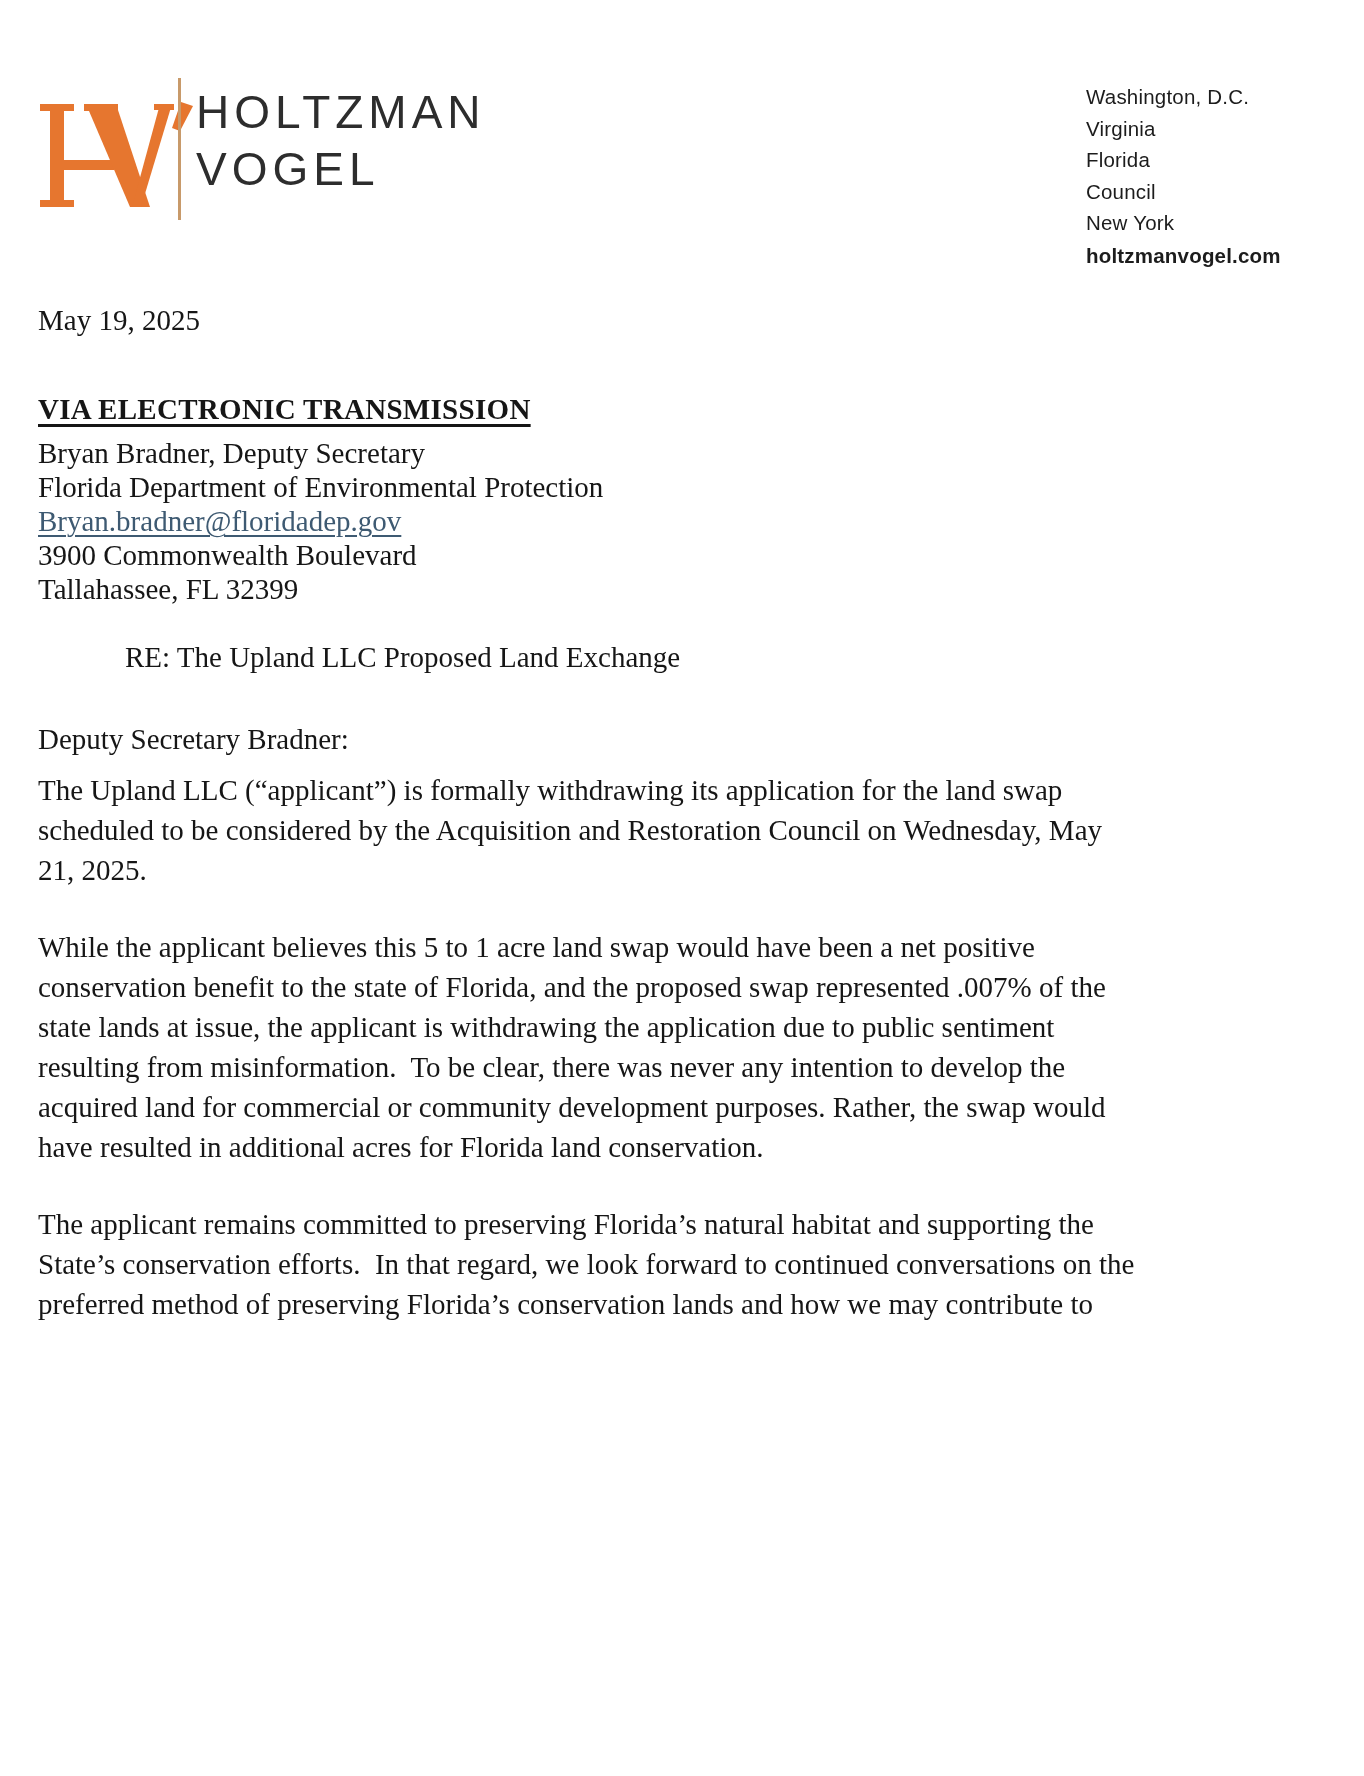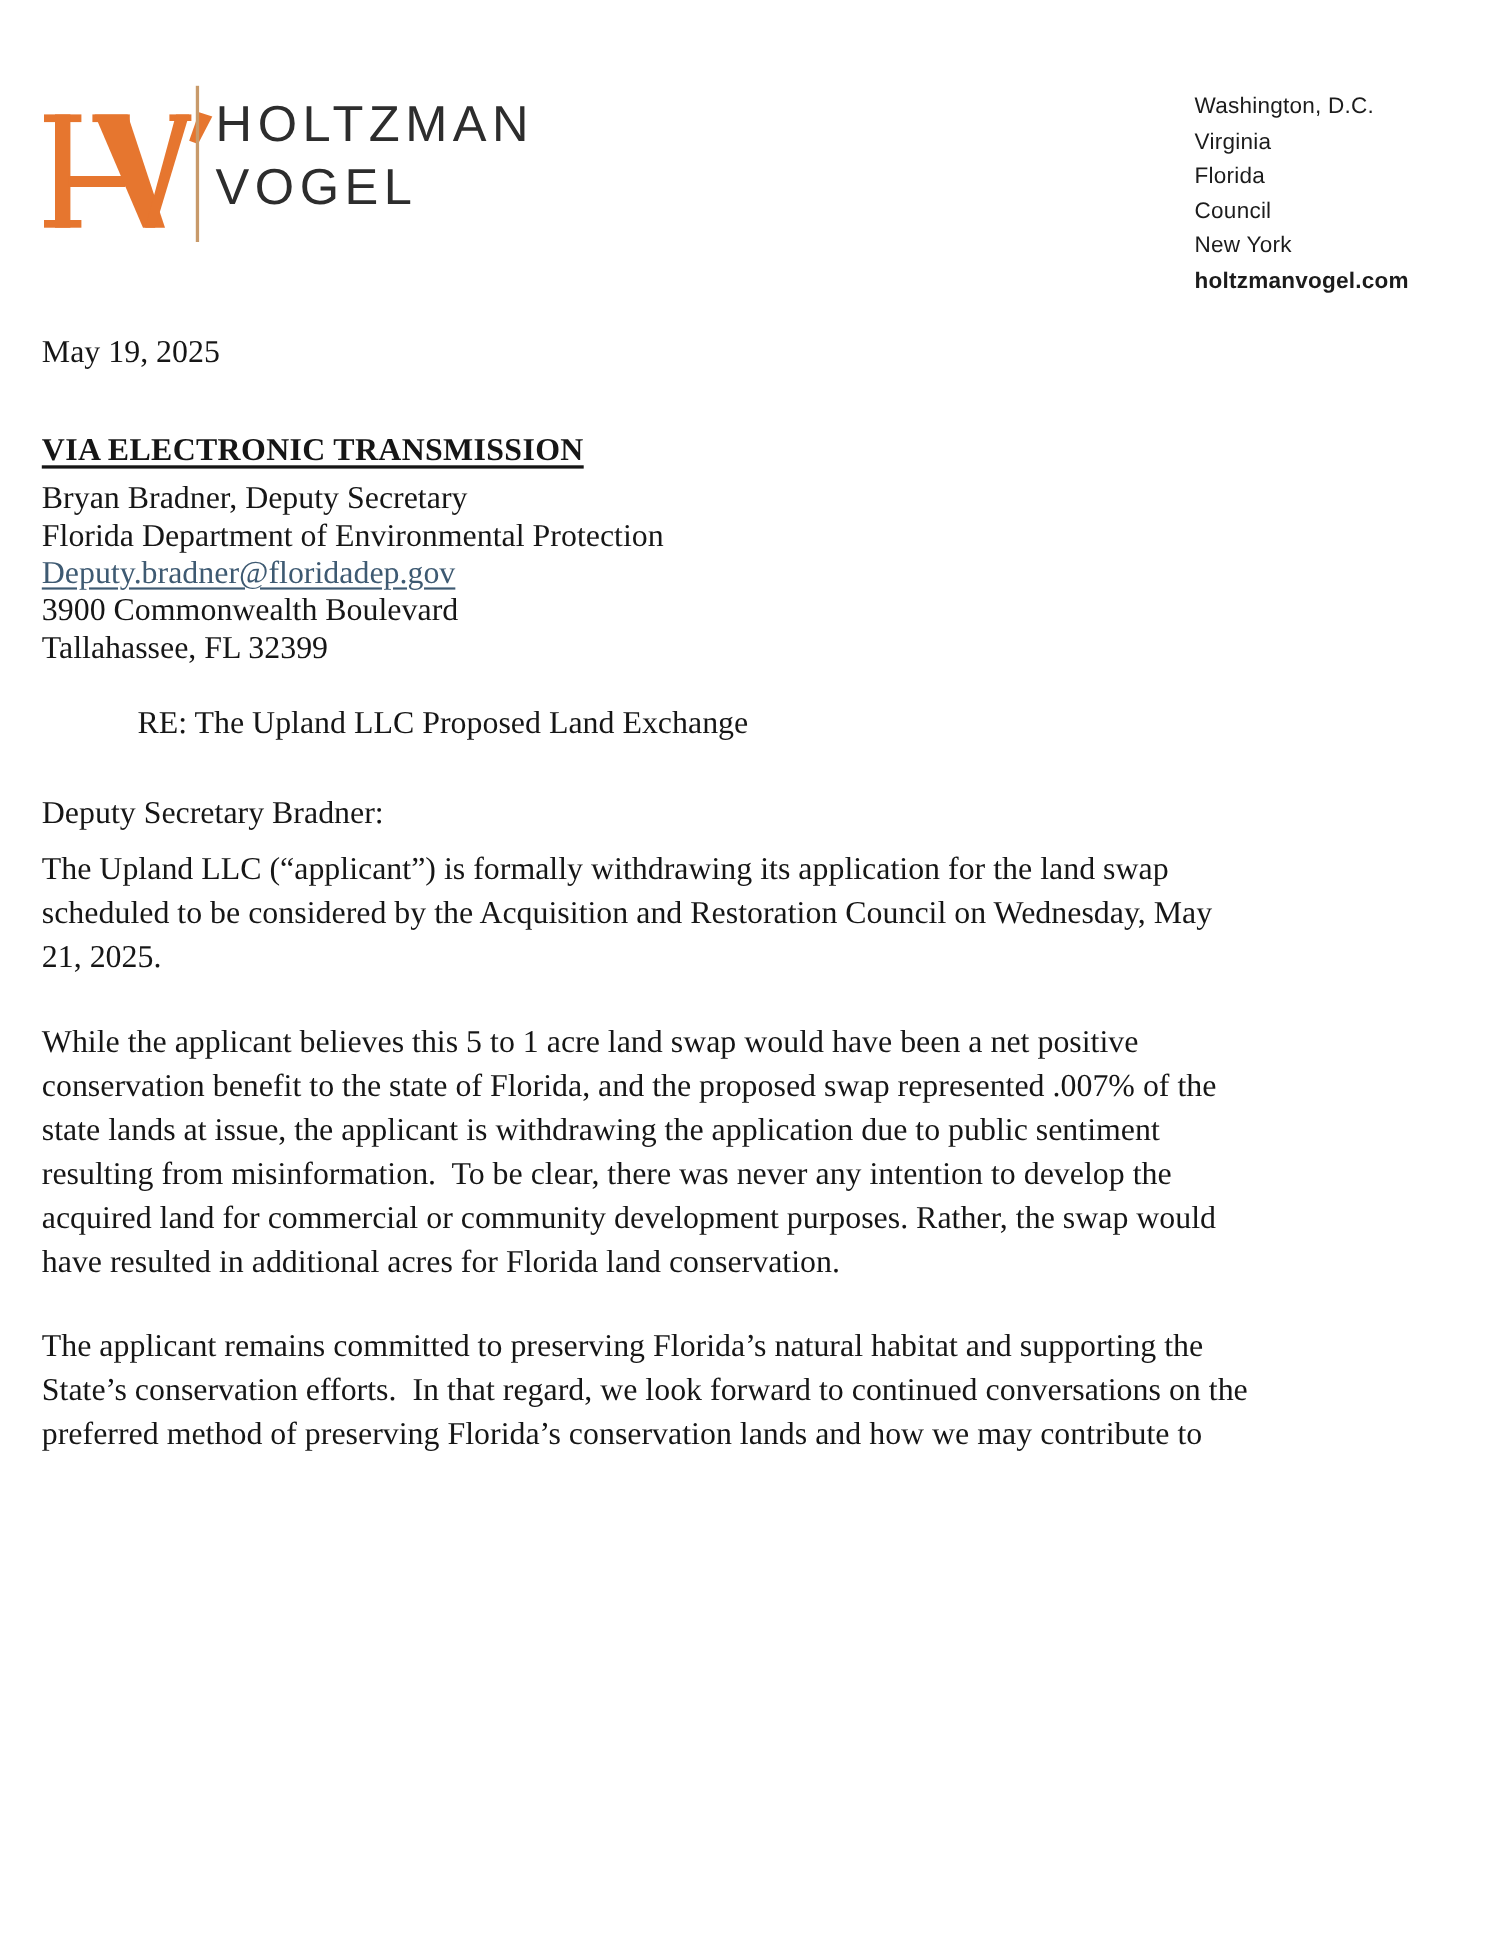--- a/index.html
+++ b/index.html
@@ -106,21 +106,21 @@
     </div>
   <div class="website">holtzmanvogel.com</div>
 
   <div class="txt date">May 19, 2025</div>
 
   <div class="txt via">VIA ELECTRONIC TRANSMISSION</div>
 
   <div class="txt addr">
     <span class="line">Bryan Bradner, Deputy Secretary</span>
     <span class="line">Florida Department of Environmental Protection</span>
-    <span class="line email">Deputy.bradner@floridadep.gov</span>
+    <span class="line email">Bryan.bradner@floridadep.gov</span>
     <span class="line">3900 Commonwealth Boulevard</span>
     <span class="line">Tallahassee, FL 32399</span>
   </div>
 
   <div class="txt re">RE: The Upland LLC Proposed Land Exchange</div>
 
   <div class="txt salutation">Deputy Secretary Bradner:</div>
 
   <div class="paras">
       <p>The Upland LLC (“applicant”) is formally withdrawing its application for the land swap scheduled to be considered by the Acquisition and Restoration Council on Wednesday, May 21, 2025.</p>

